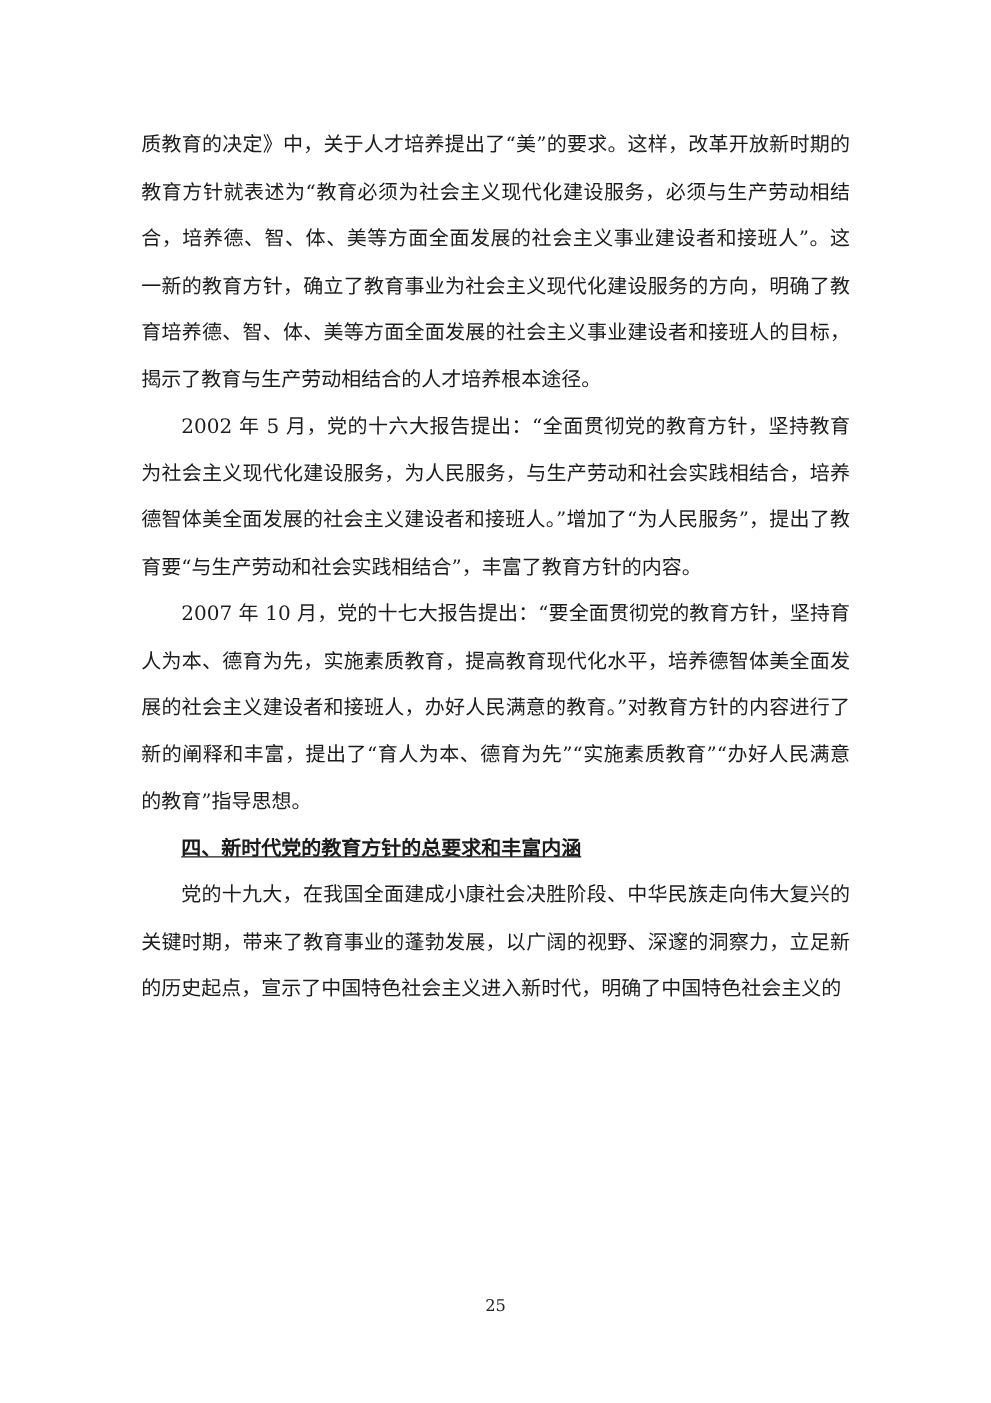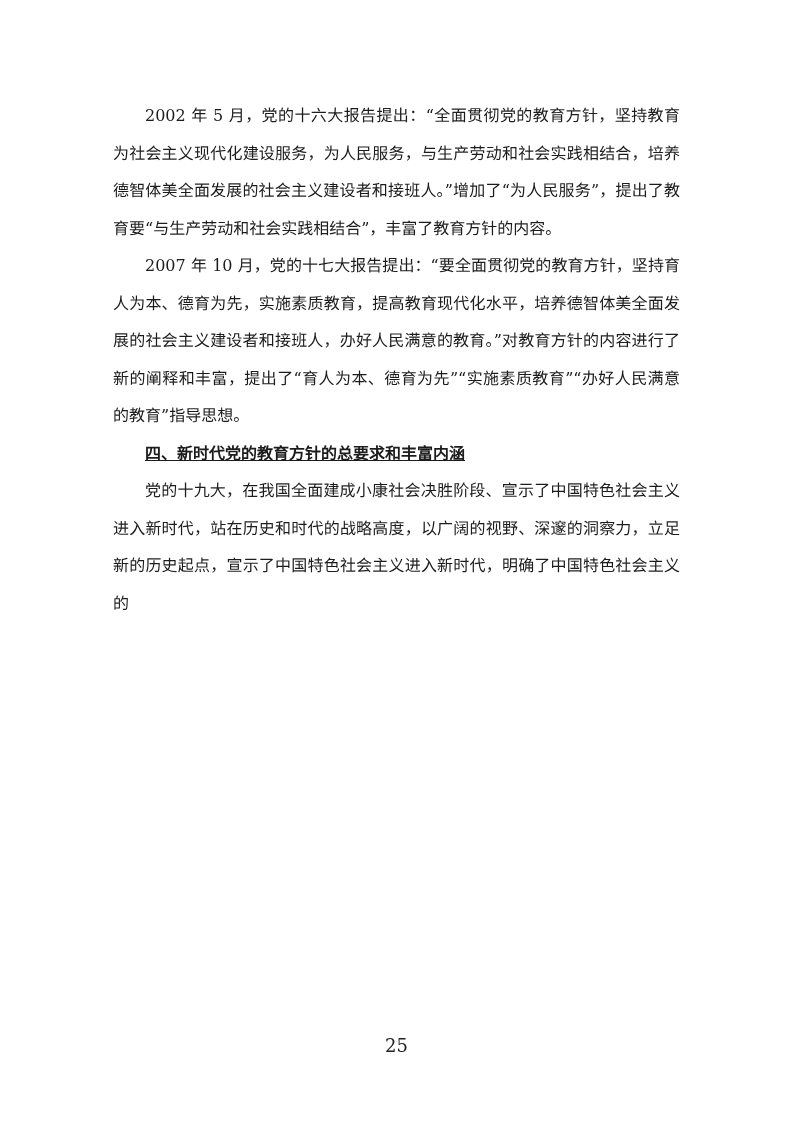--- a/index.html
+++ b/index.html
@@ -40,29 +40,30 @@
     font-weight: bold;
     text-indent: 2em;
     text-decoration: underline;
   }
   .page-number {
     position: absolute;
     top: 1036px;
     left: 0;
     right: 0;
     text-align: center;
-    font-size: 18px;
+    font-size: 13px;
     line-height: 20px;
     color: #222222;
   }
 </style>
 </head>
 <body>
 
 <div class="page">
   <div class="content">
+    <p class="para no-indent">质教育的决定》中，关于人才培养提出了“美”的要求。这样，改革开放新时期的教育方针就表述为“教育必须为社会主义现代化建设服务，必须与生产劳动相结合，培养德、智、体、美等方面全面发展的社会主义事业建设者和接班人”。这一新的教育方针，确立了教育事业为社会主义现代化建设服务的方向，明确了教育培养德、智、体、美等方面全面发展的社会主义事业建设者和接班人的目标，揭示了教育与生产劳动相结合的人才培养根本途径。</p>
     <p class="para">2002 年 5 月，党的十六大报告提出：“全面贯彻党的教育方针，坚持教育为社会主义现代化建设服务，为人民服务，与生产劳动和社会实践相结合，培养德智体美全面发展的社会主义建设者和接班人。”增加了“为人民服务”，提出了教育要“与生产劳动和社会实践相结合”，丰富了教育方针的内容。</p>
     <p class="para">2007 年 10 月，党的十七大报告提出：“要全面贯彻党的教育方针，坚持育人为本、德育为先，实施素质教育，提高教育现代化水平，培养德智体美全面发展的社会主义建设者和接班人，办好人民满意的教育。”对教育方针的内容进行了新的阐释和丰富，提出了“育人为本、德育为先”“实施素质教育”“办好人民满意的教育”指导思想。</p>
     <h2 class="heading">四、新时代党的教育方针的总要求和丰富内涵</h2>
-    <p class="para">党的十九大，在我国全面建成小康社会决胜阶段、宣示了中国特色社会主义进入新时代，站在历史和时代的战略高度，以广阔的视野、深邃的洞察力，立足新的历史起点，宣示了中国特色社会主义进入新时代，明确了中国特色社会主义的</p>
+    <p class="para">党的十九大，在我国全面建成小康社会决胜阶段、中华民族走向伟大复兴的关键时期，带来了教育事业的蓬勃发展，以广阔的视野、深邃的洞察力，立足新的历史起点，宣示了中国特色社会主义进入新时代，明确了中国特色社会主义的</p>
   </div>
   <div class="page-number">25</div>
 </div>
 
 </body></html>

